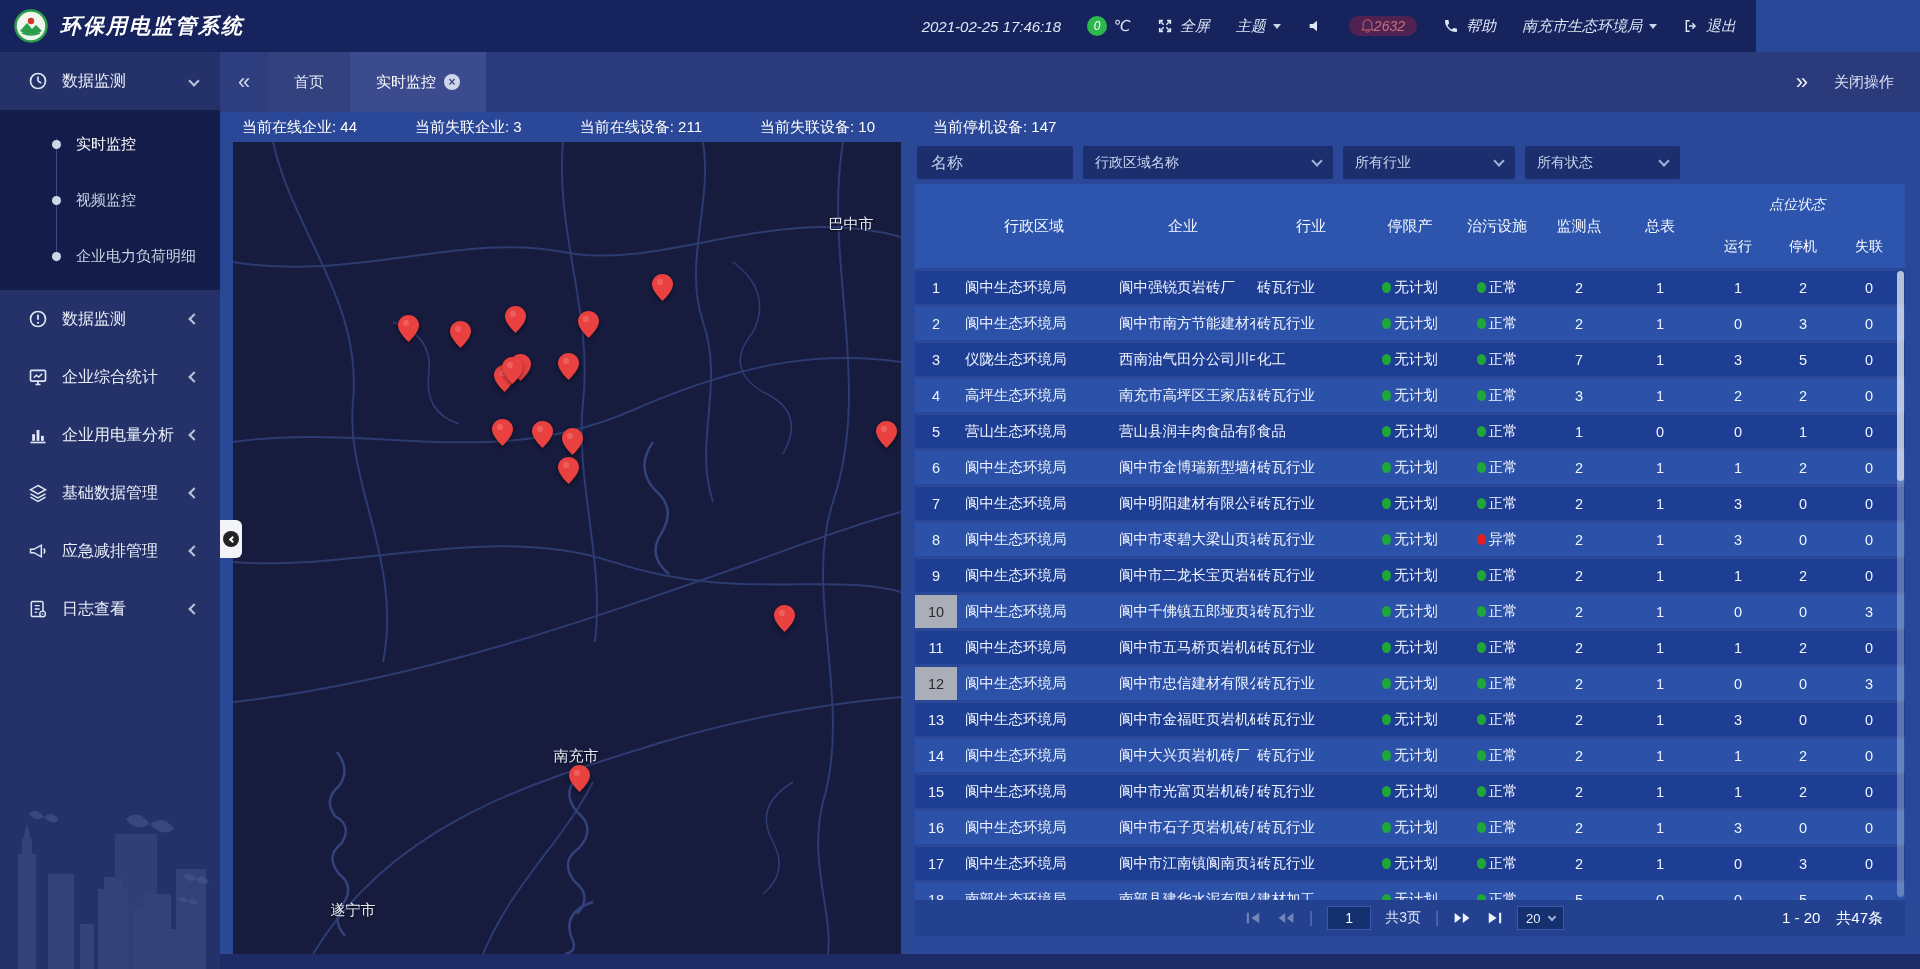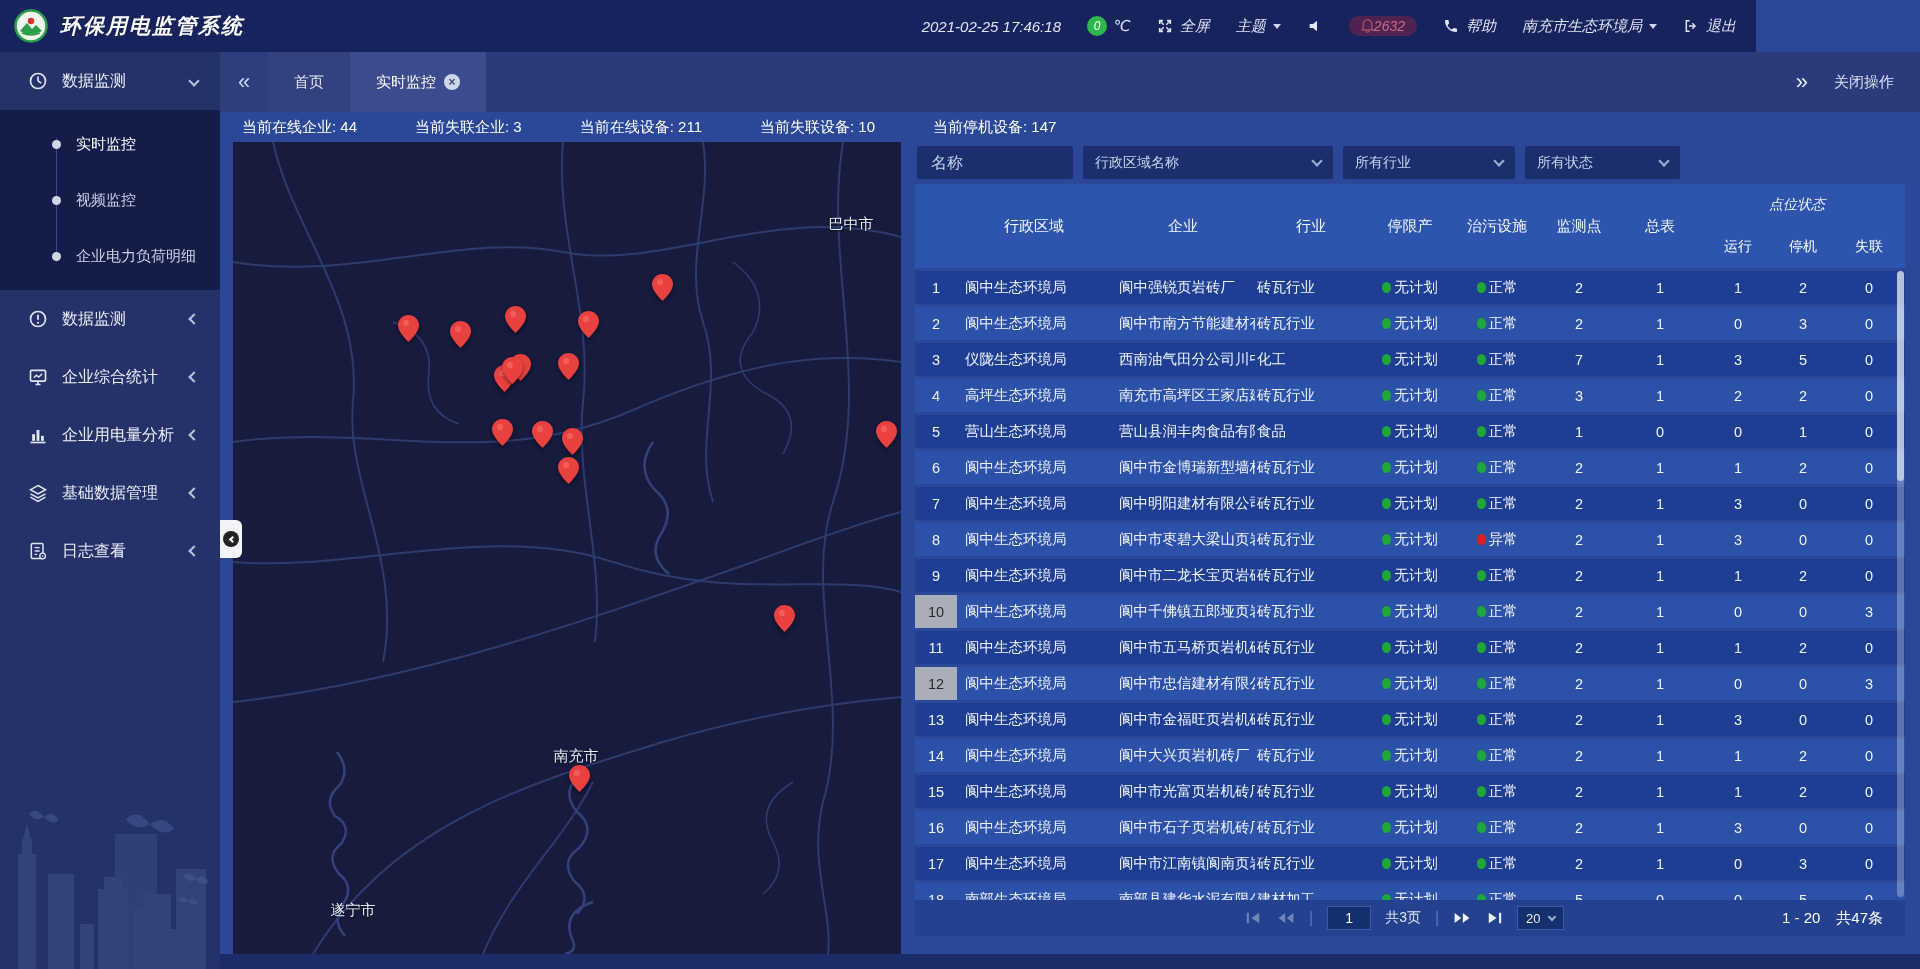--- a/index.html
+++ b/index.html
@@ -249,20 +249,28 @@
       </svg>
       <span class="slabel">企业用电量分析</span>
       <span class="chev left"></span>
     </div>
     <div class="side-item">
       <svg class="sicon" viewBox="0 0 24 24">
         <path d="M12 3l9 5-9 5-9-5 9-5z" fill="none" stroke="currentColor" stroke-width="1.8"></path>
         <path d="M3 13l9 5 9-5 M3 17l9 5 9-5" fill="none" stroke="currentColor" stroke-width="1.8"></path>
       </svg>
       <span class="slabel">基础数据管理</span>
+      <span class="chev left"></span>
+    </div>
+    <div class="side-item">
+      <svg class="sicon" viewBox="0 0 24 24">
+        <path d="M3 10v4h4l9 5V5l-9 5H3z" fill="none" stroke="currentColor" stroke-width="1.8"></path>
+        <path d="M19 9c1.2 1.6 1.2 4.4 0 6" fill="none" stroke="currentColor" stroke-width="1.8"></path>
+      </svg>
+      <span class="slabel">应急减排管理</span>
       <span class="chev left"></span>
     </div>
     <div class="side-item">
       <svg class="sicon" viewBox="0 0 24 24">
         <rect x="4" y="3" width="14" height="18" rx="1.5" fill="none" stroke="currentColor" stroke-width="1.8"></rect>
         <path d="M8 8h6 M8 12h6 M8 16h3" stroke="currentColor" stroke-width="1.6"></path>
         <circle cx="17.5" cy="18" r="3.4" fill="#253269" stroke="currentColor" stroke-width="1.6"></circle>
         <circle cx="17.5" cy="18" r="1" fill="currentColor"></circle>
       </svg>
       <span class="slabel">日志查看</span>

